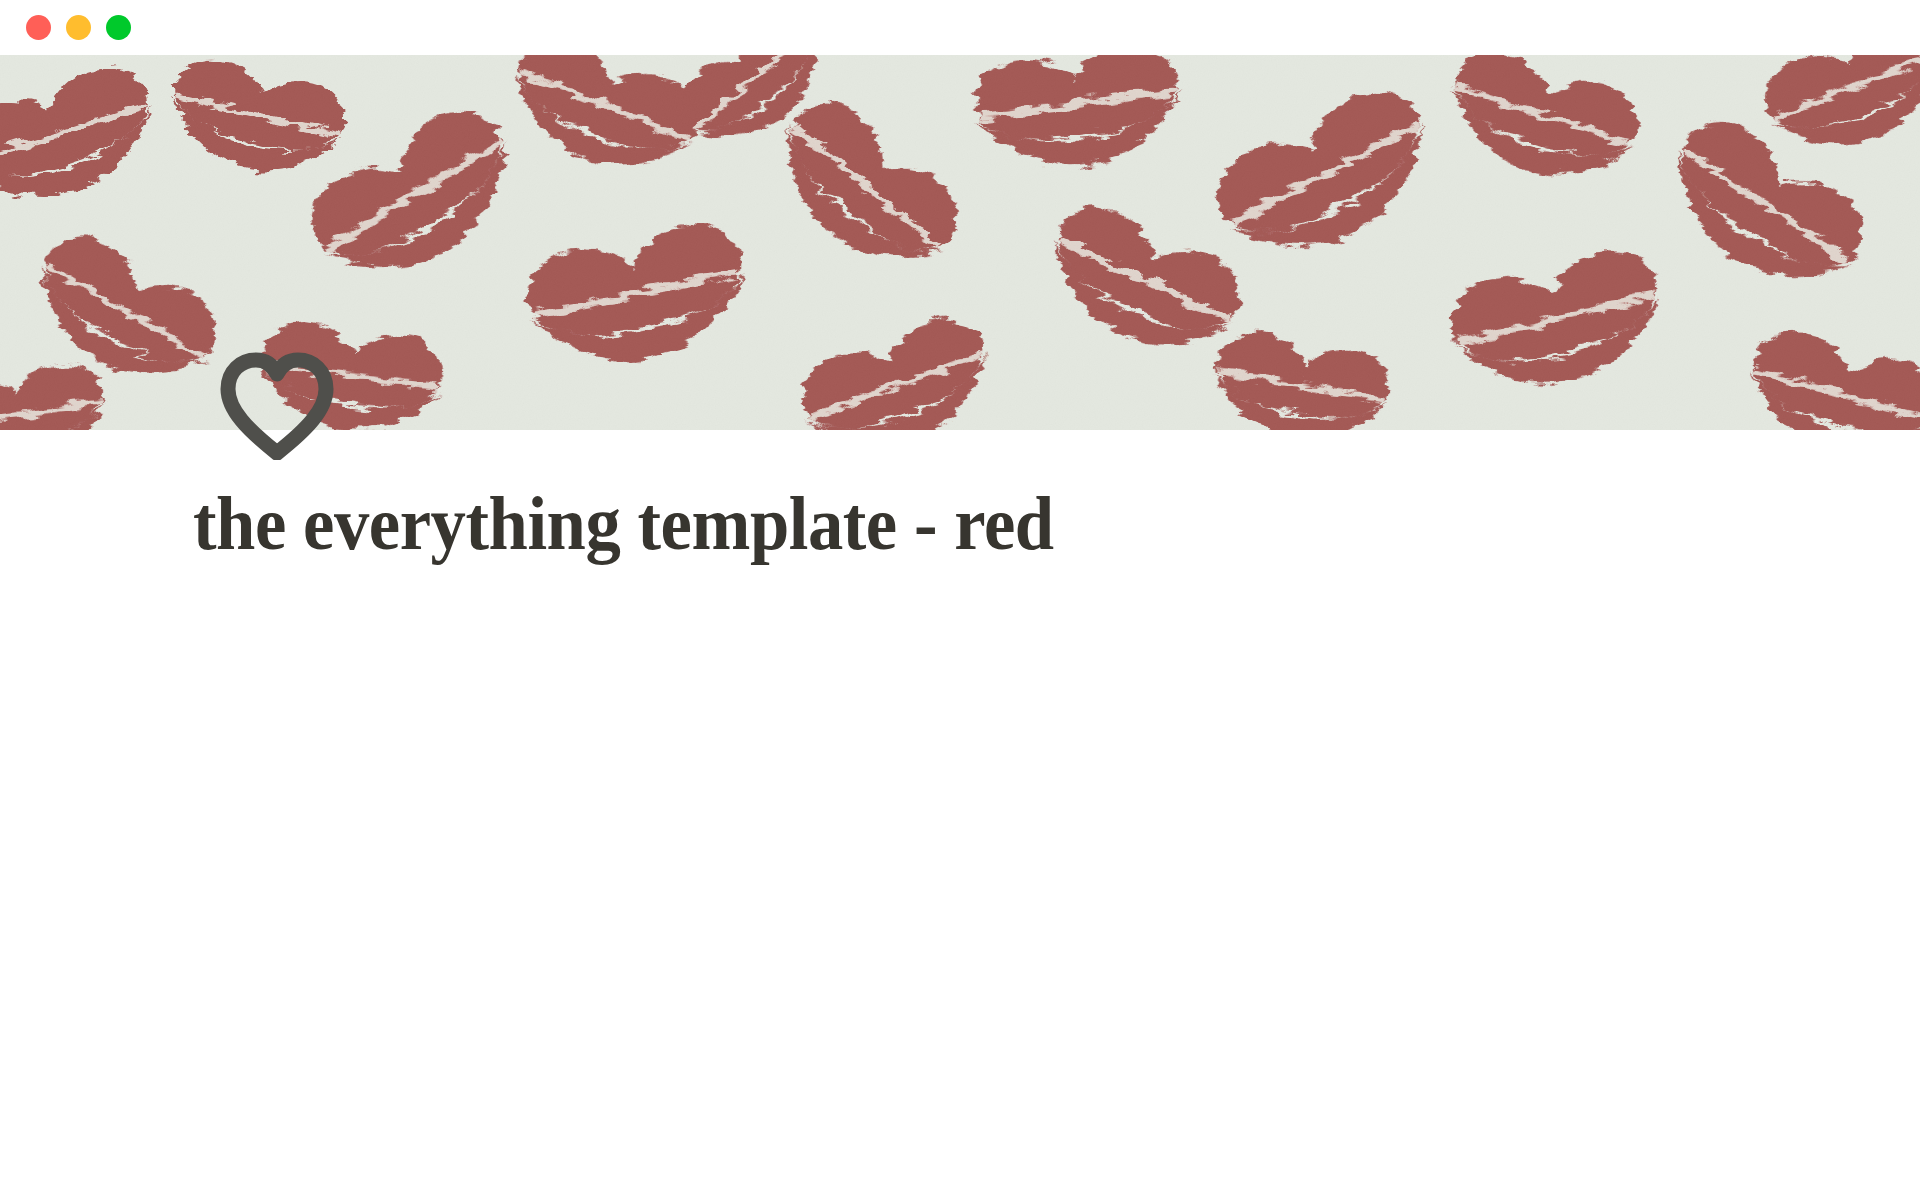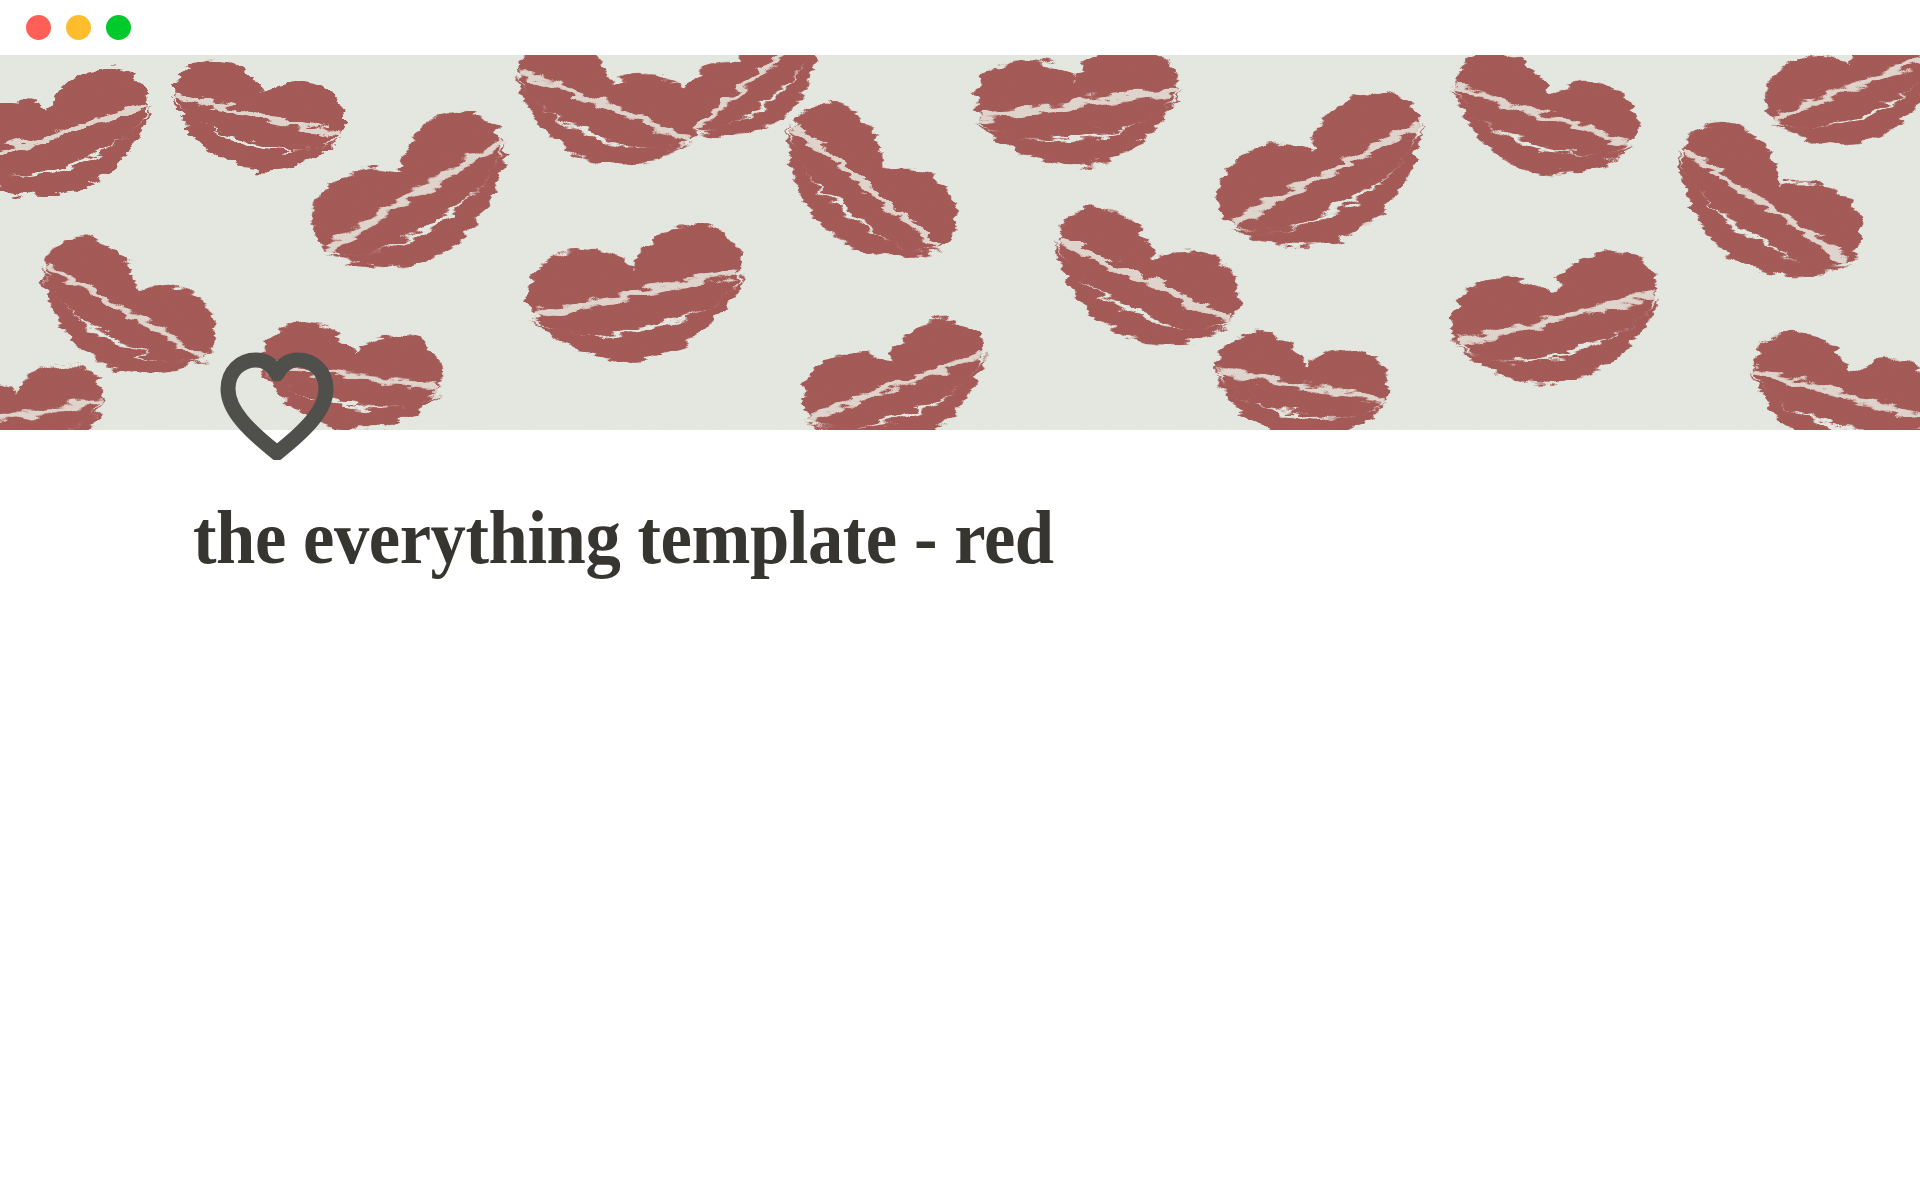--- a/index.html
+++ b/index.html
@@ -51,21 +51,21 @@
     width: 118px;
     height: 108px;
     z-index: 5;
   }
   .page-icon svg { display: block; width: 100%; height: 100%; }
 
   
   .page-body {
     position: relative;
     width: 1920px;
-    padding-top: 68px;
+    padding-top: 54px;
   }
 
   .content { position: relative; width: 1920px; }
 
   .page-title {
     position: absolute;
     left: 193px;
     top: 0px;
     font-size: 76px;
     line-height: 1.05;

